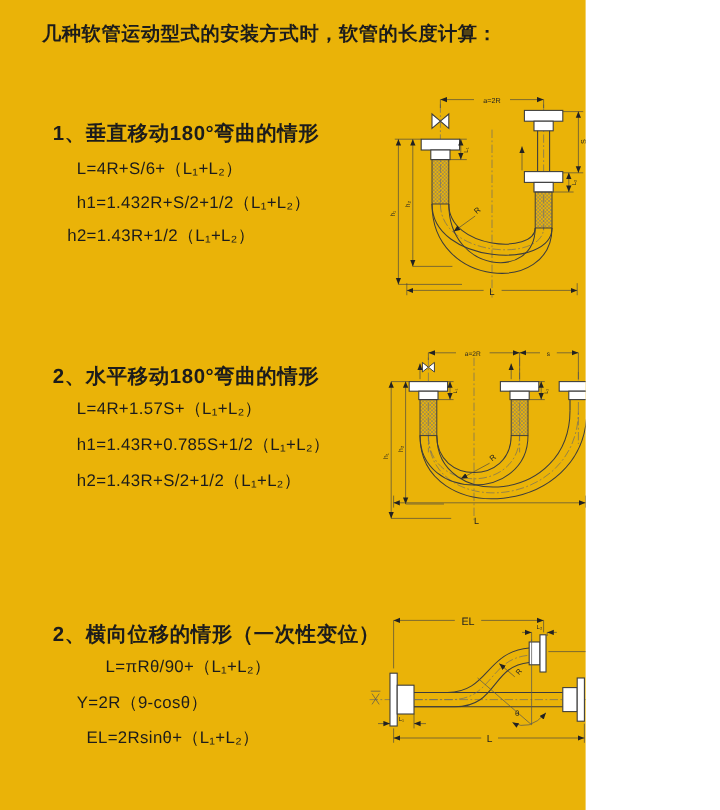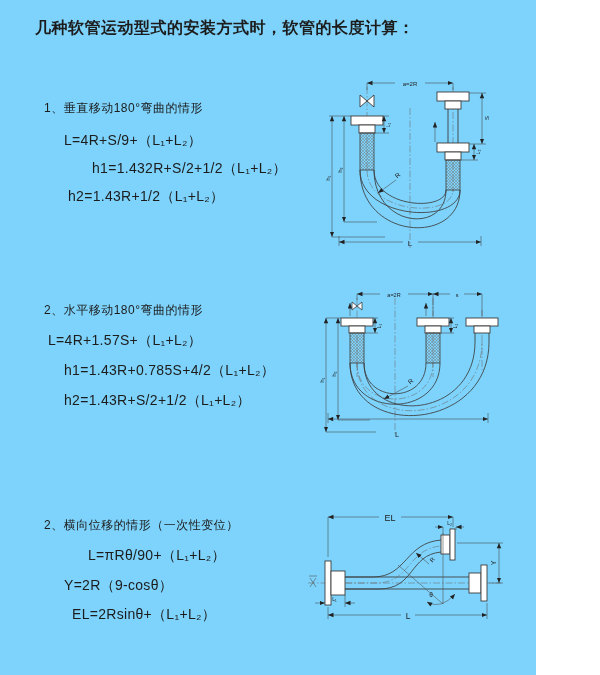--- a/index.html
+++ b/index.html
@@ -1,41 +1,41 @@
 <!DOCTYPE html>
 <html><head>
 <meta charset="utf-8">
 <style>
   html,body{margin:0;padding:0;background:#ffffff;}
-  #page{position:relative;width:536px;height:675px;background:#7dd3fc;overflow:hidden;
+  #page{position:relative;width:488px;height:675px;background:#eab308;overflow:hidden;
         font-family:"Liberation Sans",sans-serif;color:#1c1c1c;}
   .abs{position:absolute;}
   .title{font-size:16px;font-weight:bold;letter-spacing:.5px;white-space:nowrap;}
-  .heading{font-size:12px;font-weight:normal;letter-spacing:.5px;white-space:nowrap;}
+  .heading{font-size:17px;font-weight:bold;letter-spacing:.5px;white-space:nowrap;}
   .formula{font-size:14px;font-weight:400;letter-spacing:.3px;white-space:nowrap;}
   svg{display:block;}
   svg text{font-family:"Liberation Sans",sans-serif;fill:#222;}
   .pipe{fill:#ffffff;stroke:#3c3c3c;stroke-width:.9;}
   .hose{fill:none;stroke:#3c3c3c;stroke-width:.85;}
   .cl{fill:none;stroke:#6a6a6a;stroke-width:.55;stroke-dasharray:7 2 1.5 2;}
   .dim{fill:none;stroke:#444;stroke-width:.55;}
   .thin{fill:none;stroke:#555;stroke-width:.6;}
 </style>
 </head>
 <body>
 
 <div id="page">
 
   <div class="abs title" style="left:35px;top:18px;">几种软管运动型式的安装方式时，软管的长度计算：</div>
 
   <div>
     <div class="abs heading" style="left:44px;top:100px;">1、垂直移动180°弯曲的情形</div>
-    <div class="abs formula" style="left:64px;top:132px;">L=4R+S/9+（L₁+L₂）</div>
-    <div class="abs formula" style="left:64px;top:160px;margin-left:28px;">h1=1.432R+S/2+1/2（L₁+L₂）</div>
-    <div class="abs formula" style="left:68px;top:188px;">h2=1.43R+1/2（L₁+L₂）</div>
+    <div class="abs formula" style="left:64px;top:132px;">L=4R+S/6+（L₁+L₂）</div>
+    <div class="abs formula" style="left:64px;top:160px;">h1=1.432R+S/2+1/2（L₁+L₂）</div>
+    <div class="abs formula" style="left:56px;top:188px;">h2=1.43R+1/2（L₁+L₂）</div>
 
     <div class="abs" style="left:315px;top:70px;">
       <svg width="255" height="187" viewBox="0 0 255 187">
         <defs>
           <marker id="m1e" markerWidth="7" markerHeight="6" refX="5.5" refY="2.5" orient="auto" markerUnits="userSpaceOnUse">
               <path d="M0,0.3 L5.5,2.5 L0,4.7 Z" fill="#222"></path>
             </marker>
           <marker id="m1s" markerWidth="7" markerHeight="6" refX="0.3" refY="2.5" orient="auto" markerUnits="userSpaceOnUse">
               <path d="M5.5,0.3 L0.3,2.5 L5.5,4.7 Z" fill="#222"></path>
             </marker>
@@ -123,22 +123,22 @@
           <path class="dim" d="M88,172 L24,172" marker-end="url(#m1e)"></path>
           <path class="dim" d="M103,172 L166,172" marker-end="url(#m1e)"></path>
           <text font-size="8" text-anchor="middle" x="95" y="175.5">L</text>
         </g>
       </svg>
     </div>
   </div>
 
   <div>
     <div class="abs heading" style="left:44px;top:302px;">2、水平移动180°弯曲的情形</div>
-    <div class="abs formula" style="left:48px;top:332px;">L=4R+1.57S+（L₁+L₂）</div>
-    <div class="abs formula" style="left:64px;top:362px;">h1=1.43R+0.785S+4/2（L₁+L₂）</div>
+    <div class="abs formula" style="left:64px;top:332px;">L=4R+1.57S+（L₁+L₂）</div>
+    <div class="abs formula" style="left:64px;top:362px;">h1=1.43R+0.785S+1/2（L₁+L₂）</div>
     <div class="abs formula" style="left:64px;top:392px;">h2=1.43R+S/2+1/2（L₁+L₂）</div>
 
     <div class="abs" style="left:312px;top:282px;">
       <svg width="260" height="165" viewBox="0 0 260 165">
         <defs>
           <marker id="m2e" markerWidth="7" markerHeight="6" refX="5.5" refY="2.5" orient="auto" markerUnits="userSpaceOnUse">
               <path d="M0,0.3 L5.5,2.5 L0,4.7 Z" fill="#222"></path>
             </marker>
           <marker id="m2s" markerWidth="7" markerHeight="6" refX="0.3" refY="2.5" orient="auto" markerUnits="userSpaceOnUse">
               <path d="M5.5,0.3 L0.3,2.5 L5.5,4.7 Z" fill="#222"></path>

